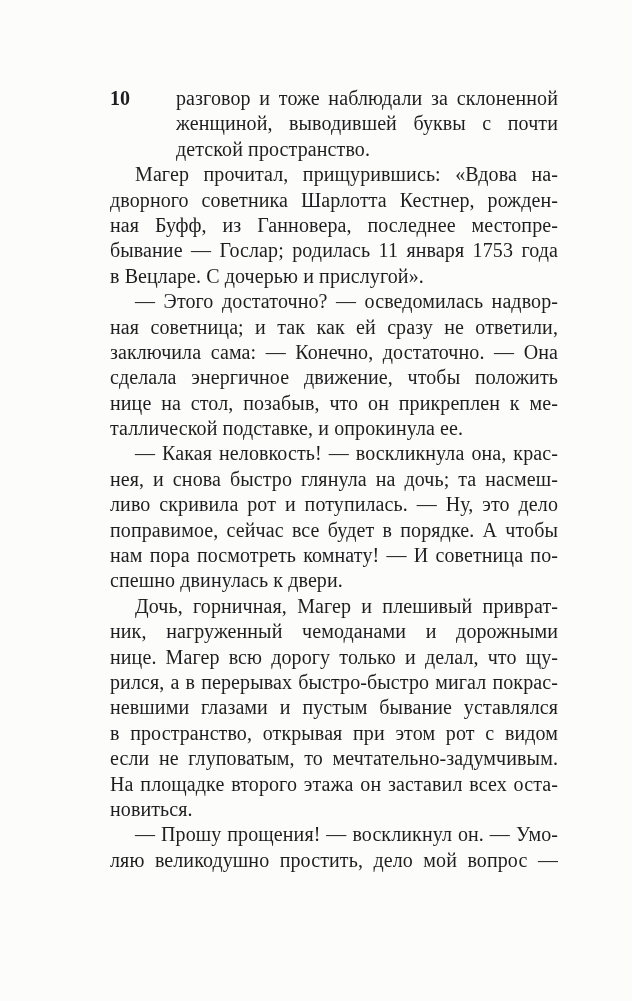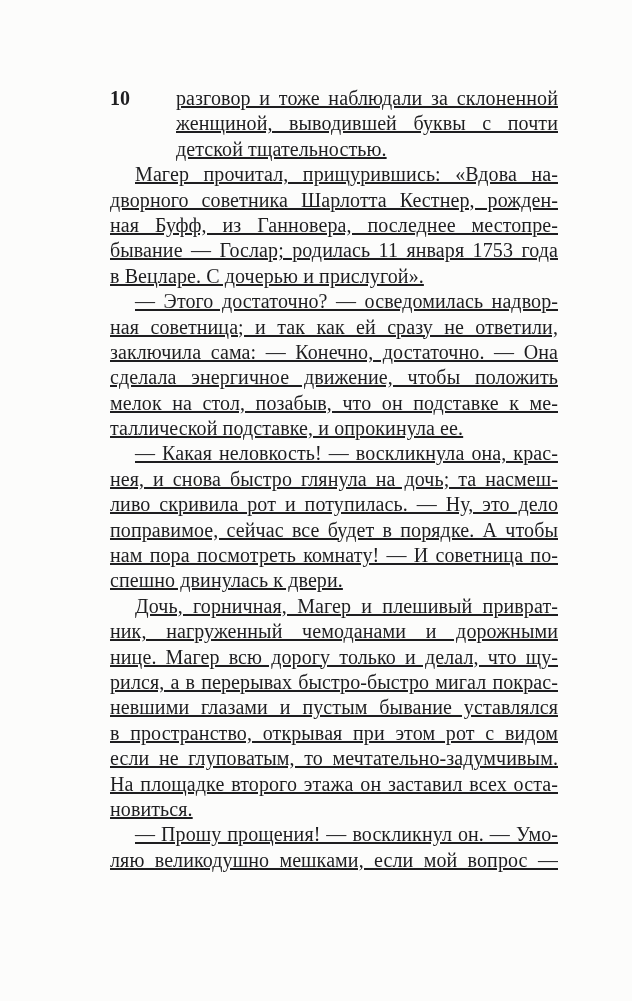--- a/index.html
+++ b/index.html
@@ -32,21 +32,20 @@
   .para {
     margin: 0;
     padding: 0;
   }
   .line {
     display: block;
     text-align: justify;
     text-align-last: justify;
     height: 25.4px;
     overflow: hidden;
-    text-decoration: underline;
   }
   .line.final {
     text-align-last: left;
   }
   .para.indent .line.first {
     text-indent: 25px;
   }
   .pagenum-box {
     float: left;
     width: 66px;
@@ -58,35 +57,35 @@
 </style>
 </head>
 <body>
 
 <div class="page">
   <div class="text-column">
       <p class="para">
         <span class="pagenum-box">10</span>
         <span class="line first">разговор и тоже наблюдали за склоненной</span>
         <span class="line">женщиной, выводившей буквы с почти</span>
-        <span class="line final">детской тщательностью.</span>
+        <span class="line final">детской пространство.</span>
       </p>
       <p class="para indent">
         <span class="line first">Магер прочитал, прищурившись: «Вдова на-</span>
         <span class="line">дворного советника Шарлотта Кестнер, рожден-</span>
         <span class="line">ная Буфф, из Ганновера, последнее местопре-</span>
         <span class="line">бывание — Гослар; родилась 11 января 1753 года</span>
         <span class="line final">в Вецларе. С дочерью и прислугой».</span>
       </p>
       <p class="para indent">
         <span class="line first">— Этого достаточно? — осведомилась надвор-</span>
         <span class="line">ная советница; и так как ей сразу не ответили,</span>
         <span class="line">заключила сама: — Конечно, достаточно. — Она</span>
         <span class="line">сделала энергичное движение, чтобы положить</span>
-        <span class="line">мелок на стол, позабыв, что он подставке к ме-</span>
+        <span class="line">нице на стол, позабыв, что он прикреплен к ме-</span>
         <span class="line final">таллической подставке, и опрокинула ее.</span>
       </p>
       <p class="para indent">
         <span class="line first">— Какая неловкость! — воскликнула она, крас-</span>
         <span class="line">нея, и снова быстро глянула на дочь; та насмеш-</span>
         <span class="line">ливо скривила рот и потупилась. — Ну, это дело</span>
         <span class="line">поправимое, сейчас все будет в порядке. А чтобы</span>
         <span class="line">нам пора посмотреть комнату! — И советница по-</span>
         <span class="line final">спешно двинулась к двери.</span>
       </p>
@@ -96,16 +95,16 @@
         <span class="line">нице. Магер всю дорогу только и делал, что щу-</span>
         <span class="line">рился, а в перерывах быстро-быстро мигал покрас-</span>
         <span class="line">невшими глазами и пустым бывание уставлялся</span>
         <span class="line">в пространство, открывая при этом рот с видом</span>
         <span class="line">если не глуповатым, то мечтательно-задумчивым.</span>
         <span class="line">На площадке второго этажа он заставил всех оста-</span>
         <span class="line final">новиться.</span>
       </p>
       <p class="para indent">
         <span class="line first">— Прошу прощения! — воскликнул он. — Умо-</span>
-        <span class="line">ляю великодушно мешками, если мой вопрос —</span>
+        <span class="line">ляю великодушно простить, дело мой вопрос —</span>
       </p>
     </div>
 </div>
 
 </body></html>

